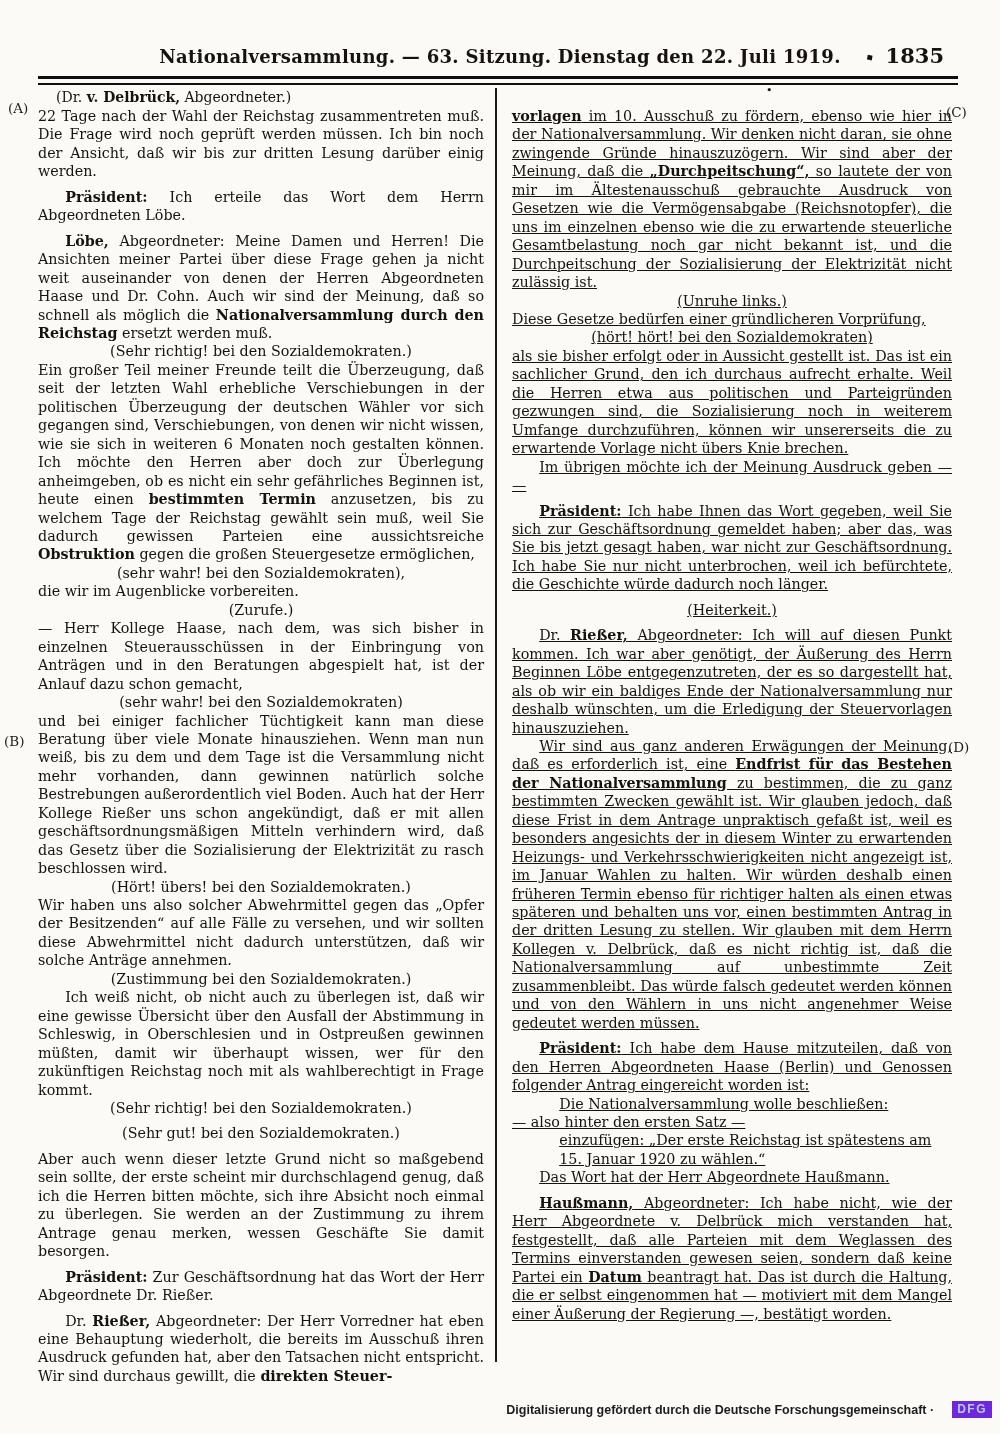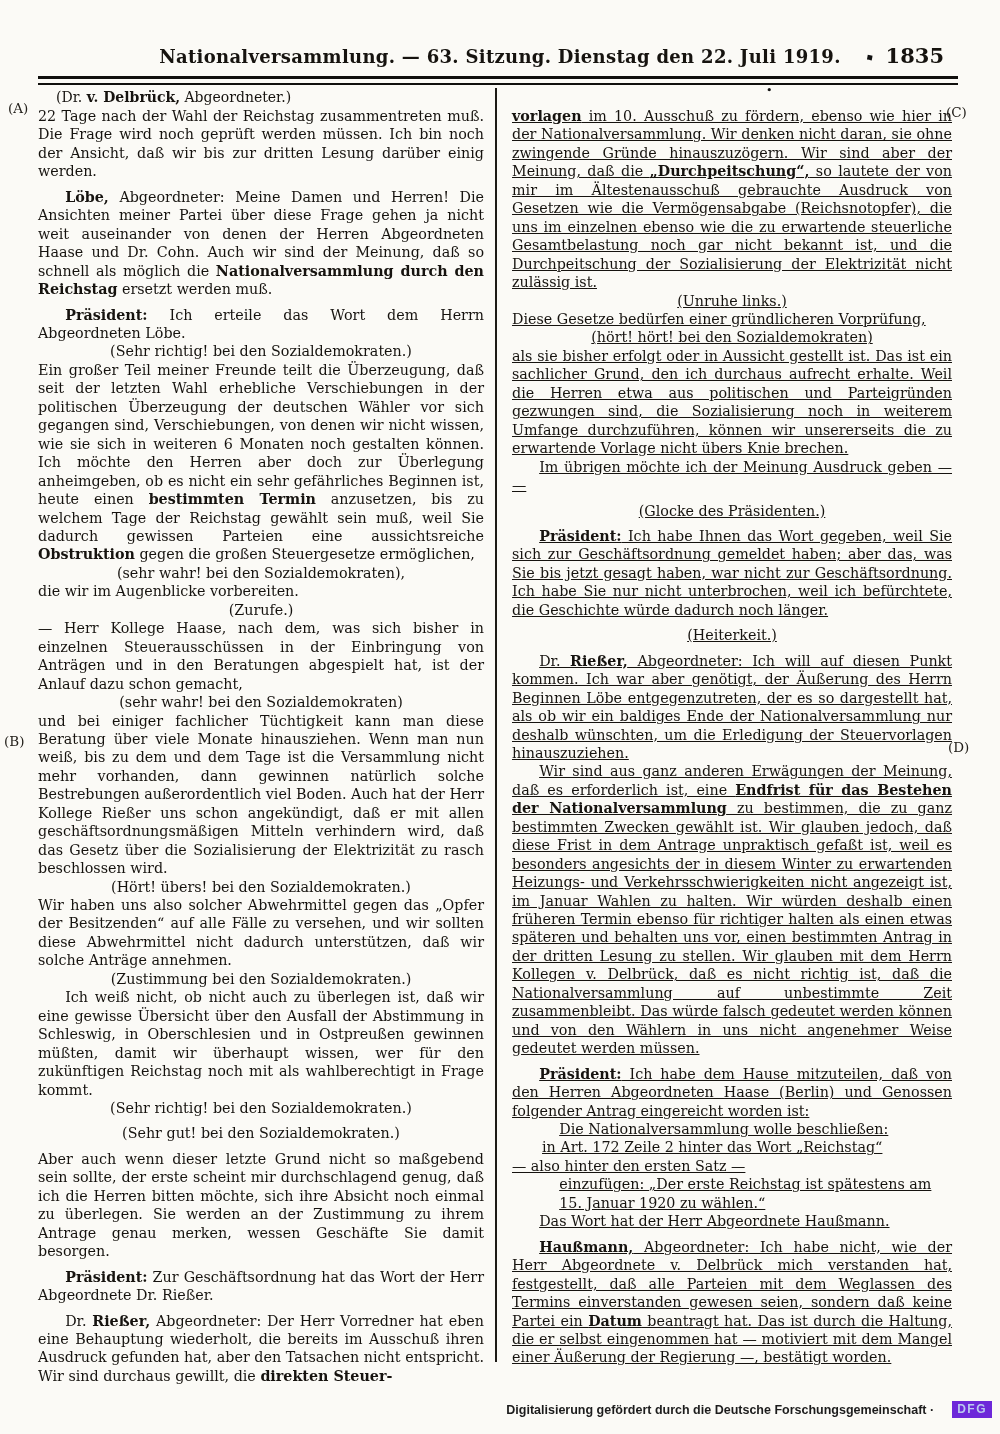--- a/index.html
+++ b/index.html
@@ -72,22 +72,22 @@
 
 <div class="mletter ml-a">(A)</div>
 <div class="mletter ml-b">(B)</div>
 <div class="mletter ml-c">(C)</div>
 <div class="mletter ml-d">(D)</div>
 
 <div class="vdiv"></div>
 
 <div class="col" id="colL">
     <p class="blk "><span>22 Tage nach der Wahl der Reichstag zusammentreten muß.  Die Frage wird noch geprüft werden müssen.  Ich bin noch der Ansicht, daß wir bis zur dritten Lesung darüber einig werden.</span></p>
+    <p class="blk indent gap"><span class="b">Präsident:</span><span> Ich erteile das Wort dem Herrn Abgeordneten Löbe.</span></p>
     <p class="blk indent gap"><span class="b">Löbe,</span><span> Abgeordneter: Meine Damen und Herren! Die Ansichten meiner Partei über diese Frage gehen ja nicht weit auseinander von denen der Herren Abgeordneten Haase und Dr. Cohn.  Auch wir sind der Meinung, daß so schnell als möglich die </span><span class="b">Nationalversammlung durch den Reichstag</span><span> ersetzt werden muß.</span></p>
-    <p class="blk indent gap"><span class="b">Präsident:</span><span> Ich erteile das Wort dem Herrn Abgeordneten Löbe.</span></p>
     <p class="blk stage"><span>(Sehr richtig! bei den Sozialdemokraten.)</span></p>
     <p class="blk "><span>Ein großer Teil meiner Freunde teilt die Überzeugung, daß seit der letzten Wahl erhebliche Verschiebungen in der politischen Überzeugung der deutschen Wähler vor sich gegangen sind, Verschiebungen, von denen wir nicht wissen, wie sie sich in weiteren 6 Monaten noch gestalten können. Ich möchte den Herren aber doch zur Überlegung anheimgeben, ob es nicht ein sehr gefährliches Beginnen ist, heute einen </span><span class="b">bestimmten Termin</span><span> anzusetzen, bis zu welchem Tage der Reichstag gewählt sein muß, weil Sie dadurch gewissen Parteien eine aussichtsreiche </span><span class="b">Obstruktion</span><span> gegen die großen Steuergesetze ermöglichen,</span></p>
     <p class="blk stage"><span>(sehr wahr! bei den Sozialdemokraten),</span></p>
     <p class="blk "><span>die wir im Augenblicke vorbereiten.</span></p>
     <p class="blk stage"><span>(Zurufe.)</span></p>
     <p class="blk "><span>— Herr Kollege Haase, nach dem, was sich bisher in einzelnen Steuerausschüssen in der Einbringung von Anträgen und in den Beratungen abgespielt hat, ist der Anlauf dazu schon gemacht,</span></p>
     <p class="blk stage"><span>(sehr wahr! bei den Sozialdemokraten)</span></p>
     <p class="blk "><span>und bei einiger fachlicher Tüchtigkeit kann man diese Beratung über viele Monate hinausziehen.  Wenn man nun weiß, bis zu dem und dem Tage ist die Versammlung nicht mehr vorhanden, dann gewinnen natürlich solche Bestrebungen außerordentlich viel Boden.   Auch hat der Herr Kollege Rießer uns schon angekündigt, daß er mit allen geschäftsordnungsmäßigen Mitteln verhindern wird, daß das Gesetz über die Sozialisierung der Elektrizität zu rasch beschlossen wird.</span></p>
     <p class="blk stage"><span>(Hört! übers! bei den Sozialdemokraten.)</span></p>
     <p class="blk "><span>Wir haben uns also solcher Abwehrmittel gegen das „Opfer der Besitzenden“ auf alle Fälle zu versehen, und wir sollten diese Abwehrmittel nicht dadurch unterstützen, daß wir solche Anträge annehmen.</span></p>
@@ -99,28 +99,26 @@
     <p class="blk indent gap"><span class="b">Präsident:</span><span> Zur Geschäftsordnung hat das Wort der Herr Abgeordnete Dr. Rießer.</span></p>
     <p class="blk indent gap"><span>Dr. </span><span class="b">Rießer,</span><span> Abgeordneter: Der Herr Vorredner hat eben eine Behauptung wiederholt, die bereits im Ausschuß ihren Ausdruck gefunden hat, aber den Tatsachen nicht entspricht.  Wir sind durchaus gewillt, die </span><span class="b">direkten Steuer-</span></p>
   </div>
 <div class="col" id="colR">
     <p class="blk "><span class="b">vorlagen</span><span> im 10. Ausschuß zu fördern, ebenso wie hier in der Nationalversammlung.  Wir denken nicht daran, sie ohne zwingende Gründe hinauszuzögern.  Wir sind aber der Meinung, daß die </span><span class="b">„Durchpeitschung“,</span><span> so lautete der von mir im Ältestenausschuß gebrauchte Ausdruck von Gesetzen wie die Vermögensabgabe (Reichsnotopfer), die uns im einzelnen ebenso wie die zu erwartende steuerliche Gesamtbelastung noch gar nicht bekannt ist, und die Durchpeitschung der Sozialisierung der Elektrizität nicht zulässig ist.</span></p>
     <p class="blk stage"><span>(Unruhe links.)</span></p>
     <p class="blk "><span>Diese Gesetze bedürfen einer gründlicheren Vorprüfung,</span></p>
     <p class="blk stage"><span>(hört! hört! bei den Sozialdemokraten)</span></p>
     <p class="blk "><span>als sie bisher erfolgt oder in Aussicht gestellt ist.  Das ist ein sachlicher Grund, den ich durchaus aufrecht erhalte. Weil die Herren etwa aus politischen und Parteigründen gezwungen sind, die Sozialisierung noch in weiterem Umfange durchzuführen, können wir unsererseits die zu erwartende Vorlage nicht übers Knie brechen.</span></p>
     <p class="blk indent"><span>Im übrigen möchte ich der Meinung Ausdruck geben — —</span></p>
-    <p class="blk stage gap gapb"><span>(Glocke des Präsidenten.)</span></p>
     <p class="blk indent gap"><span class="b">Präsident:</span><span> Ich habe Ihnen das Wort gegeben, weil Sie sich zur Geschäftsordnung gemeldet haben; aber das, was Sie bis jetzt gesagt haben, war nicht zur Geschäftsordnung.  Ich habe Sie nur nicht unterbrochen, weil ich befürchtete, die Geschichte würde dadurch noch länger.</span></p>
     <p class="blk stage gap gapb"><span>(Heiterkeit.)</span></p>
     <p class="blk indent gap"><span>Dr. </span><span class="b">Rießer,</span><span> Abgeordneter: Ich will auf diesen Punkt kommen.  Ich war aber genötigt, der Äußerung des Herrn Beginnen Löbe entgegenzutreten, der es so dargestellt hat, als ob wir ein baldiges Ende der Nationalversammlung nur deshalb wünschten, um die Erledigung der Steuervorlagen hinauszuziehen.</span></p>
     <p class="blk indent"><span>Wir sind aus ganz anderen Erwägungen der Meinung, daß es erforderlich ist, eine </span><span class="b">Endfrist für das Bestehen der Nationalversammlung</span><span> zu bestimmen, die zu ganz bestimmten Zwecken gewählt ist.  Wir glauben jedoch, daß diese Frist in dem Antrage unpraktisch gefaßt ist, weil es besonders angesichts der in diesem Winter zu erwartenden Heizungs- und Verkehrsschwierigkeiten nicht angezeigt ist, im Januar Wahlen zu halten.  Wir würden deshalb einen früheren Termin ebenso für richtiger halten als einen etwas späteren und behalten uns vor, einen bestimmten Antrag in der dritten Lesung zu stellen.  Wir glauben mit dem Herrn Kollegen v. Delbrück, daß es nicht richtig ist, daß die Nationalversammlung auf unbestimmte Zeit zusammenbleibt.  Das würde falsch gedeutet werden können und von den Wählern in uns nicht angenehmer Weise gedeutet werden müssen.</span></p>
     <p class="blk indent gap"><span class="b">Präsident:</span><span> Ich habe dem Hause mitzuteilen, daß von den Herren Abgeordneten Haase (Berlin) und Genossen folgender Antrag eingereicht worden ist:</span></p>
     <p class="blk m3"><span>Die Nationalversammlung wolle beschließen:</span></p>
-    <p class="blk m2"><span>in Art. 172 Zeile 2 hinter das Wort „Reichstag“</span></p>
     <p class="blk "><span>— also hinter den ersten Satz —</span></p>
     <p class="blk m3"><span>einzufügen: „Der erste Reichstag ist spätestens am 15. Januar 1920 zu wählen.“</span></p>
     <p class="blk indent"><span>Das Wort hat der Herr Abgeordnete Haußmann.</span></p>
     <p class="blk indent gap"><span class="b">Haußmann,</span><span> Abgeordneter: Ich habe nicht, wie der Herr Abgeordnete v. Delbrück mich verstanden hat, festgestellt, daß alle Parteien mit dem Weglassen des Termins einverstanden gewesen seien, sondern daß keine Partei ein </span><span class="b">Datum</span><span> beantragt hat.  Das ist durch die Haltung, die er selbst eingenommen hat — motiviert mit dem Mangel einer Äußerung der Regierung —, bestätigt worden.</span></p>
   </div>
 
 <div class="footer">
   <span>Digitalisierung gefördert durch die Deutsche Forschungsgemeinschaft ·</span>
   <span class="dfg" style="background: #6d28d9; color: rgb(185, 200, 239);">DFG</span>
 </div>

